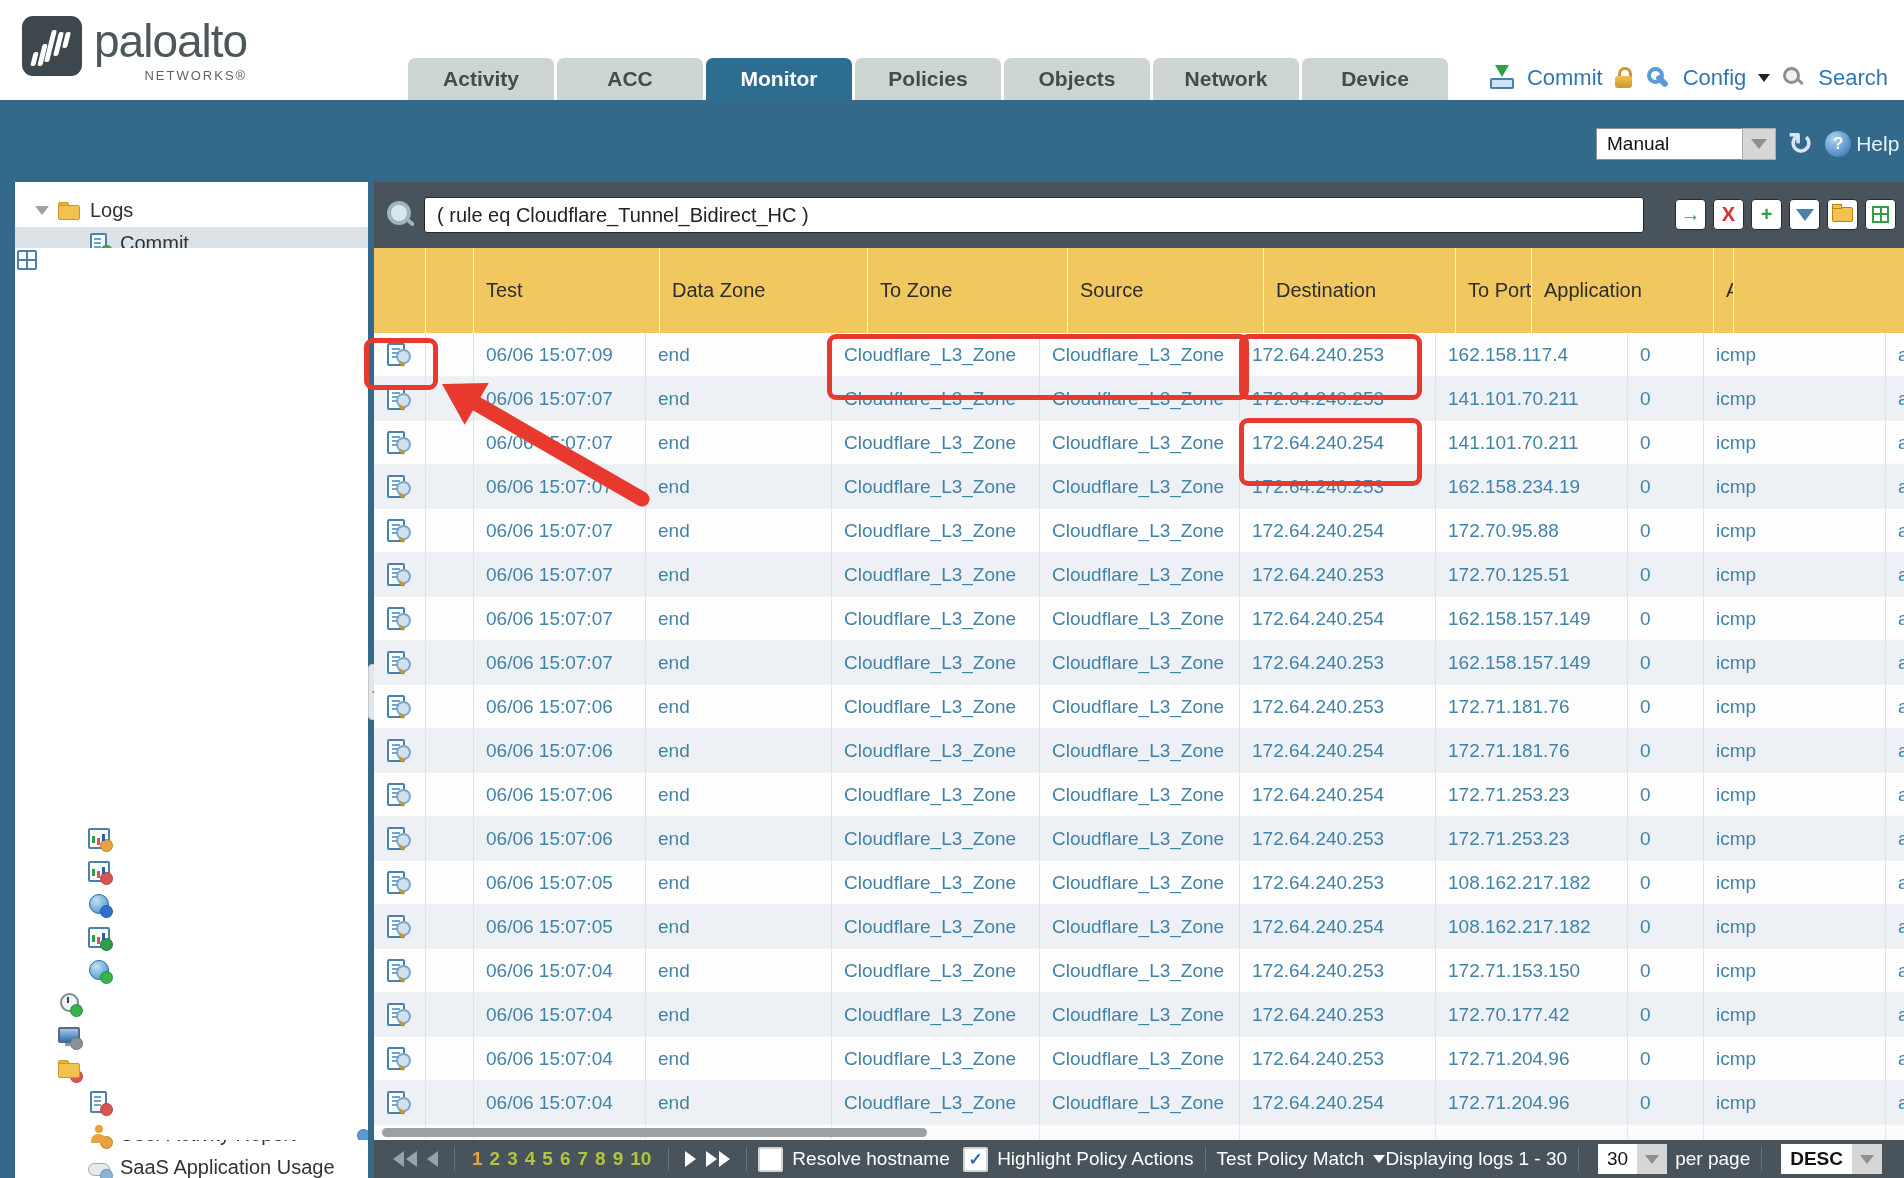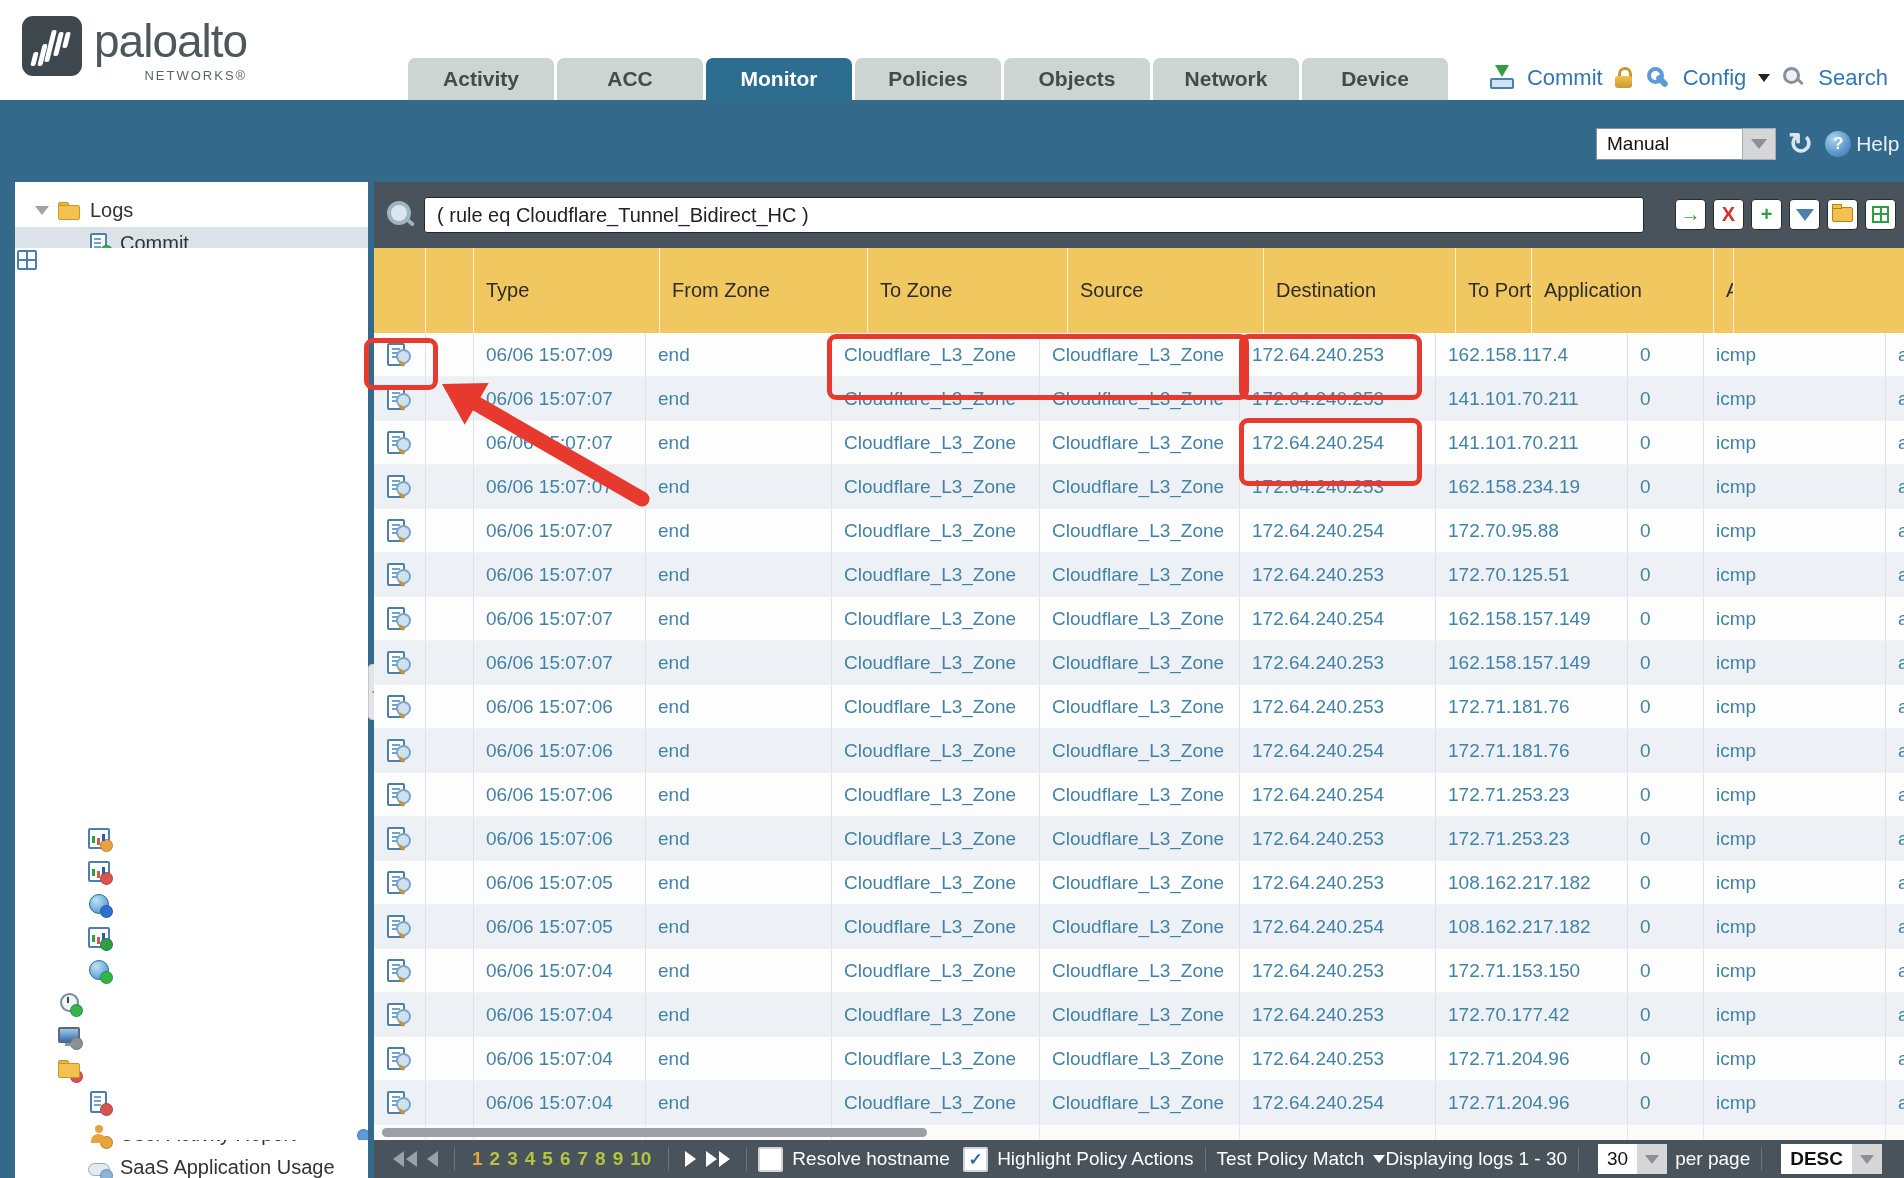--- a/index.html
+++ b/index.html
@@ -444,22 +444,22 @@
           </span>
           <span class="fbtn">
             <span class="fi-export"></span>
           </span>
         </div>
     </div>
     <div class="grid">
       <div class="thead">
           <div class="cell" style="width: 52px;"></div>
           <div class="cell" style="width: 48px;"></div>
-          <div class="cell" style="width: 186px;">Type</div>
-          <div class="cell" style="width: 208px;">From Zone</div>
+          <div class="cell" style="width: 186px;">Test</div>
+          <div class="cell" style="width: 208px;">Data Zone</div>
           <div class="cell" style="width: 200px;">To Zone</div>
           <div class="cell" style="width: 196px;">Source</div>
           <div class="cell" style="width: 192px;">Destination</div>
           <div class="cell" style="width: 76px;">To Port</div>
           <div class="cell" style="width: 182px;">Application</div>
           <div class="cell" style="width: 20px;">A</div>
         </div>
       <div class="rowarea">
           <div class="row">
             <div class="cell center" style="width: 52px;">

